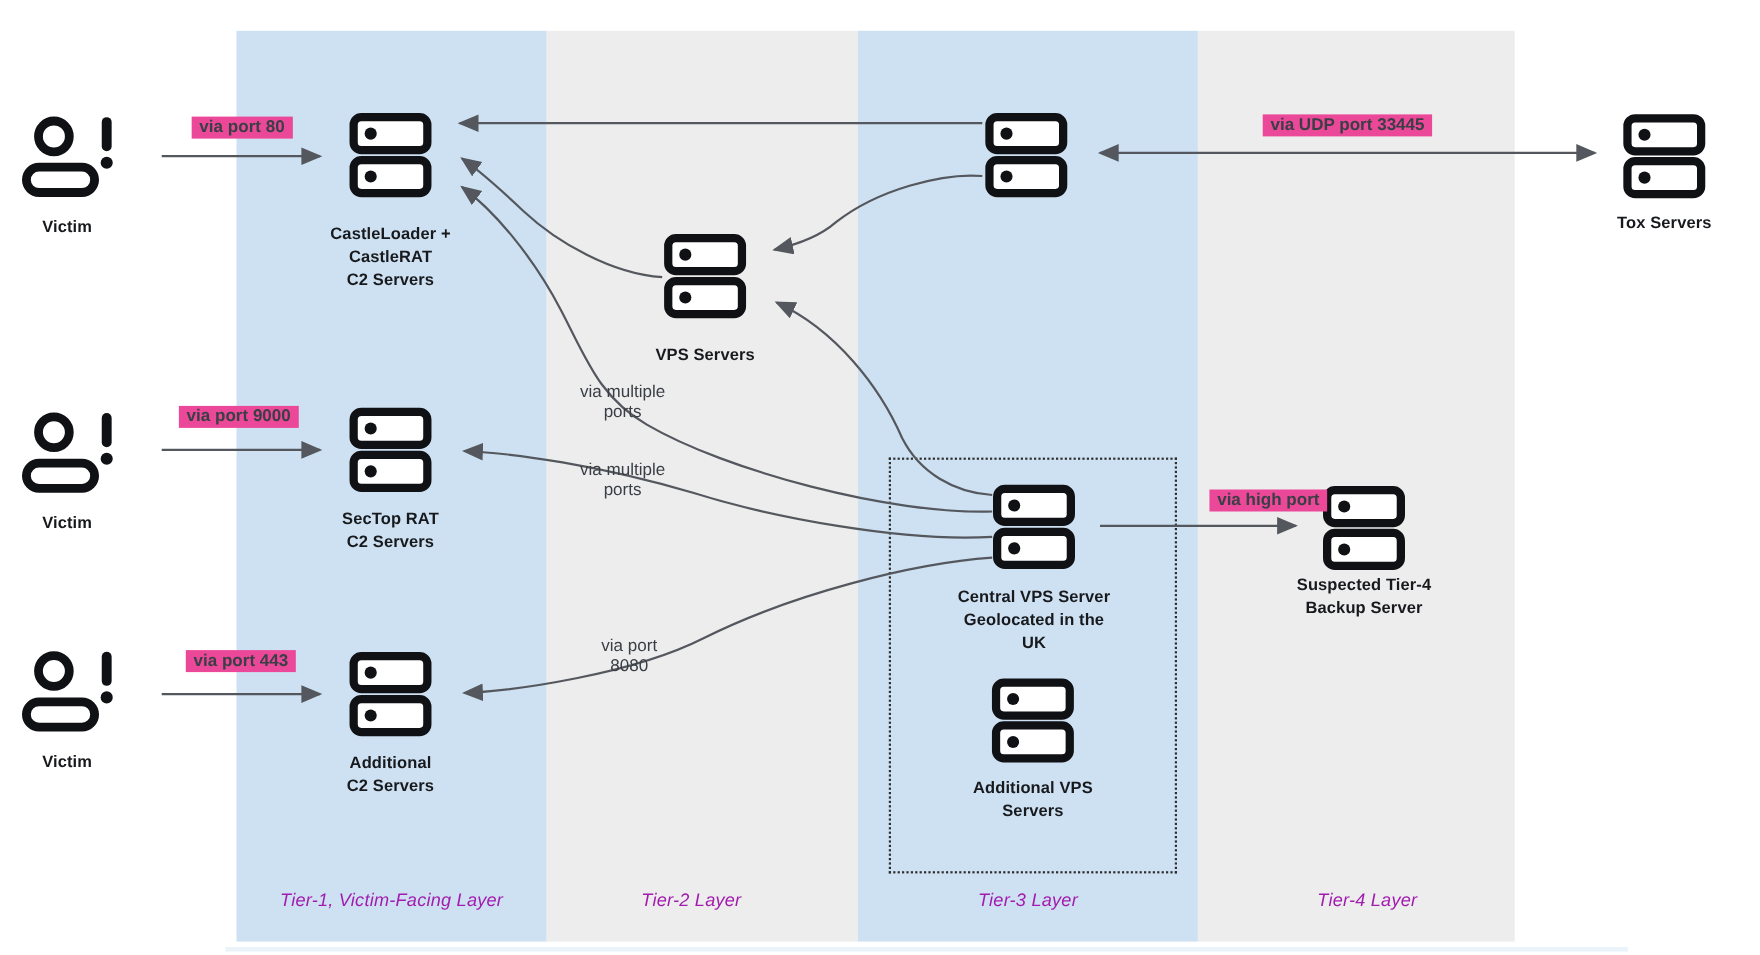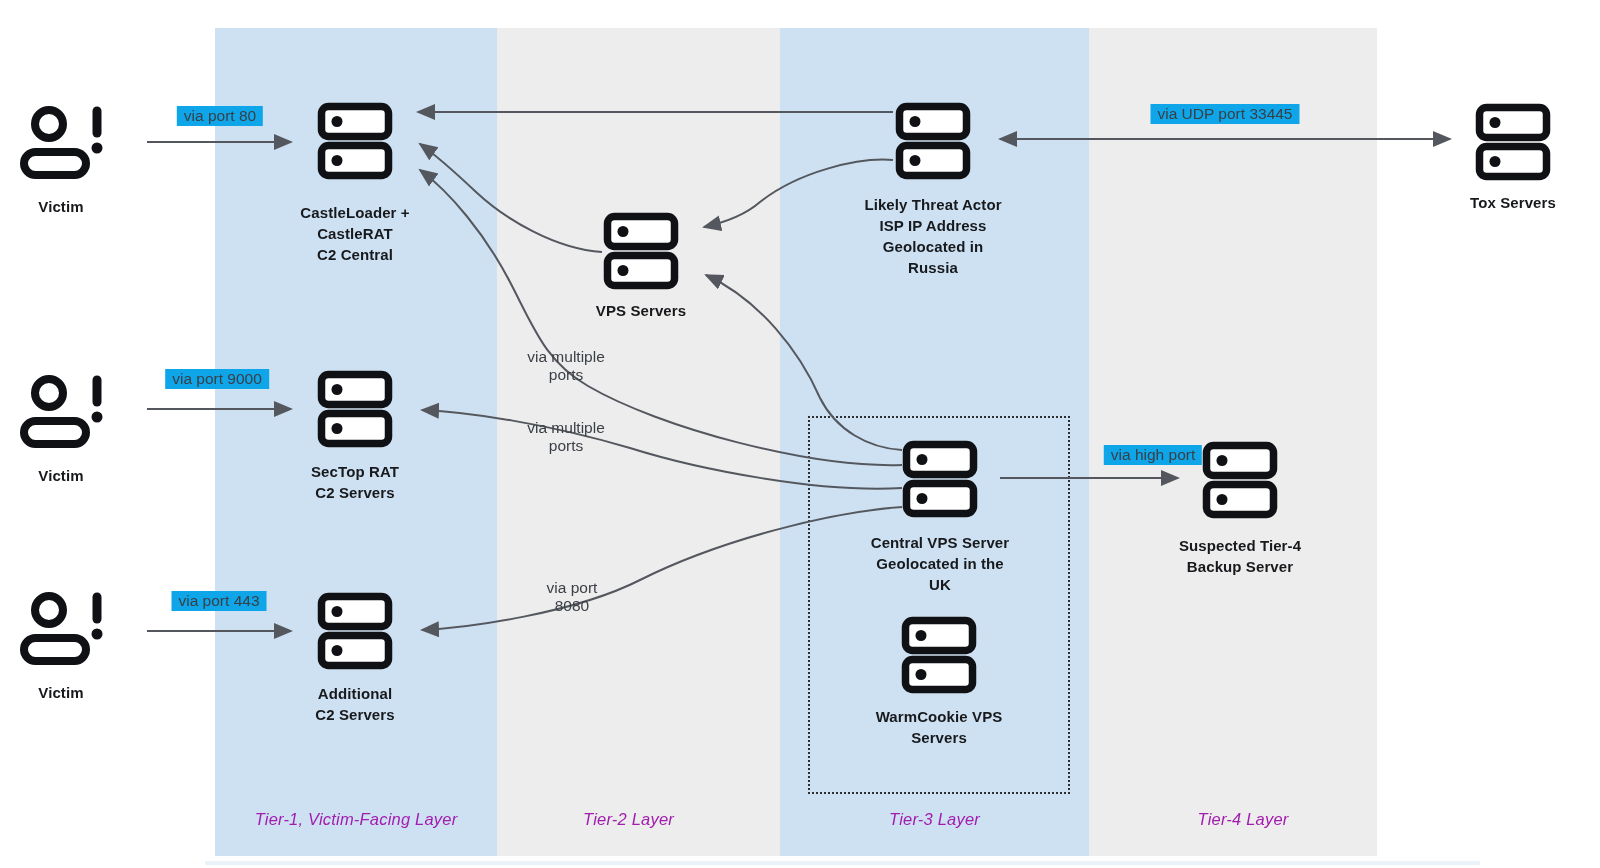--- a/index.html
+++ b/index.html
@@ -23,21 +23,21 @@
   .node svg{display:block;margin:0 auto;}
   .nlabel{
     white-space:pre-line;font-weight:bold;font-size:15px;line-height:21px;
     color:#17191c;letter-spacing:.1px;
   }
   .elabel{
     position:absolute;z-index:5;transform:translate(-50%,-50%);
     font-size:15.5px;color:#3a3f45;text-align:center;line-height:18px;
     white-space:pre-line;
   }
-  .elabel.chip{background:#0ea5e9;padding:1px 7px;white-space:nowrap;}
+  .elabel.chip{background:#ec4899;padding:1px 7px;white-space:nowrap;font-weight:bold;}
   .strip{position:absolute;left:205px;top:861px;width:1275px;height:4px;
     background:#dce9f6;opacity:.6;}
 </style>
 </head>
 <body>
 
 <div id="canvas">
 
   <div class="col blue" style="left:215px;width:282px;"></div>
   <div class="col gray" style="left:497px;width:283px;"></div>
@@ -105,21 +105,21 @@
 
   <div class="node" style="left:250px;top:102px;width:210px;">
     <svg width="76" height="78" viewBox="0 0 76 78">
       <rect x="4.5" y="4.5" width="67" height="30" rx="7" fill="#fff" stroke="#101114" stroke-width="7.5"></rect>
       <rect x="4.5" y="43.5" width="67" height="30" rx="7" fill="#fff" stroke="#101114" stroke-width="7.5"></rect>
       <circle cx="20" cy="19.5" r="5.5" fill="#101114"></circle>
         <circle cx="20" cy="58.5" r="5.5" fill="#101114"></circle>
     </svg>
     <div class="nlabel" style="margin-top:22px;">CastleLoader +
 CastleRAT
-C2 Central</div>
+C2 Servers</div>
   </div>
 
   <div class="node" style="left:250px;top:370px;width:210px;">
     <svg width="76" height="78" viewBox="0 0 76 78">
       <rect x="4.5" y="4.5" width="67" height="30" rx="7" fill="#fff" stroke="#101114" stroke-width="7.5"></rect>
       <rect x="4.5" y="43.5" width="67" height="30" rx="7" fill="#fff" stroke="#101114" stroke-width="7.5"></rect>
       <circle cx="20" cy="19.5" r="5.5" fill="#101114"></circle>
         <circle cx="20" cy="58.5" r="5.5" fill="#101114"></circle>
     </svg>
     <div class="nlabel" style="margin-top:13px;">SecTop RAT
@@ -137,34 +137,30 @@
 C2 Servers</div>
   </div>
 
   <div class="node" style="left:536px;top:212px;width:210px;">
     <svg width="76" height="78" viewBox="0 0 76 78">
       <rect x="4.5" y="4.5" width="67" height="30" rx="7" fill="#fff" stroke="#101114" stroke-width="7.5"></rect>
       <rect x="4.5" y="43.5" width="67" height="30" rx="7" fill="#fff" stroke="#101114" stroke-width="7.5"></rect>
       <circle cx="20" cy="19.5" r="5.5" fill="#101114"></circle>
         <circle cx="20" cy="58.5" r="5.5" fill="#101114"></circle>
     </svg>
-    <div class="nlabel" style="margin-top:10px;">VPS Servers</div>
+    <div class="nlabel" style="margin-top:22px;">VPS Servers</div>
   </div>
 
   <div class="node" style="left:828px;top:102px;width:210px;">
     <svg width="76" height="78" viewBox="0 0 76 78">
       <rect x="4.5" y="4.5" width="67" height="30" rx="7" fill="#fff" stroke="#101114" stroke-width="7.5"></rect>
       <rect x="4.5" y="43.5" width="67" height="30" rx="7" fill="#fff" stroke="#101114" stroke-width="7.5"></rect>
       <circle cx="20" cy="19.5" r="5.5" fill="#101114"></circle>
         <circle cx="20" cy="58.5" r="5.5" fill="#101114"></circle>
     </svg>
-    <div class="nlabel" style="margin-top:14px;">Likely Threat Actor
-ISP IP Address
-Geolocated in
-Russia</div>
   </div>
 
   <div class="node" style="left:1413px;top:103px;width:200px;">
     <svg width="76" height="78" viewBox="0 0 76 78">
       <rect x="4.5" y="4.5" width="67" height="30" rx="7" fill="#fff" stroke="#101114" stroke-width="7.5"></rect>
       <rect x="4.5" y="43.5" width="67" height="30" rx="7" fill="#fff" stroke="#101114" stroke-width="7.5"></rect>
       <circle cx="20" cy="19.5" r="5.5" fill="#101114"></circle>
         <circle cx="20" cy="58.5" r="5.5" fill="#101114"></circle>
     </svg>
     <div class="nlabel" style="margin-top:11px;">Tox Servers</div>
@@ -182,32 +178,32 @@
 UK</div>
   </div>
 
   <div class="node" style="left:834px;top:616px;width:210px;">
     <svg width="76" height="78" viewBox="0 0 76 78">
       <rect x="4.5" y="4.5" width="67" height="30" rx="7" fill="#fff" stroke="#101114" stroke-width="7.5"></rect>
       <rect x="4.5" y="43.5" width="67" height="30" rx="7" fill="#fff" stroke="#101114" stroke-width="7.5"></rect>
       <circle cx="20" cy="19.5" r="5.5" fill="#101114"></circle>
         <circle cx="20" cy="58.5" r="5.5" fill="#101114"></circle>
     </svg>
-    <div class="nlabel" style="margin-top:12px;">WarmCookie VPS
+    <div class="nlabel" style="margin-top:12px;">Additional VPS
 Servers</div>
   </div>
 
   <div class="node" style="left:1135px;top:441px;width:210px;">
     <svg width="76" height="78" viewBox="0 0 76 78">
       <rect x="4.5" y="4.5" width="67" height="30" rx="7" fill="#fff" stroke="#101114" stroke-width="7.5"></rect>
       <rect x="4.5" y="43.5" width="67" height="30" rx="7" fill="#fff" stroke="#101114" stroke-width="7.5"></rect>
       <circle cx="20" cy="19.5" r="5.5" fill="#101114"></circle>
         <circle cx="20" cy="58.5" r="5.5" fill="#101114"></circle>
     </svg>
-    <div class="nlabel" style="margin-top:16px;">Suspected Tier-4
+    <div class="nlabel" style="margin-top:2px;">Suspected Tier-4
 Backup Server</div>
   </div>
 
   <div class="elabel chip" style="left:220px;top:116px;">via port 80</div>
   <div class="elabel chip" style="left:217px;top:379px;">via port 9000</div>
   <div class="elabel chip" style="left:219px;top:601px;">via port 443</div>
   <div class="elabel chip" style="left:1225px;top:114px;">via UDP port 33445</div>
   <div class="elabel chip" style="left:1153px;top:455px;">via high port</div>
   <div class="elabel" style="left:566px;top:366px;">via multiple
 ports</div>

